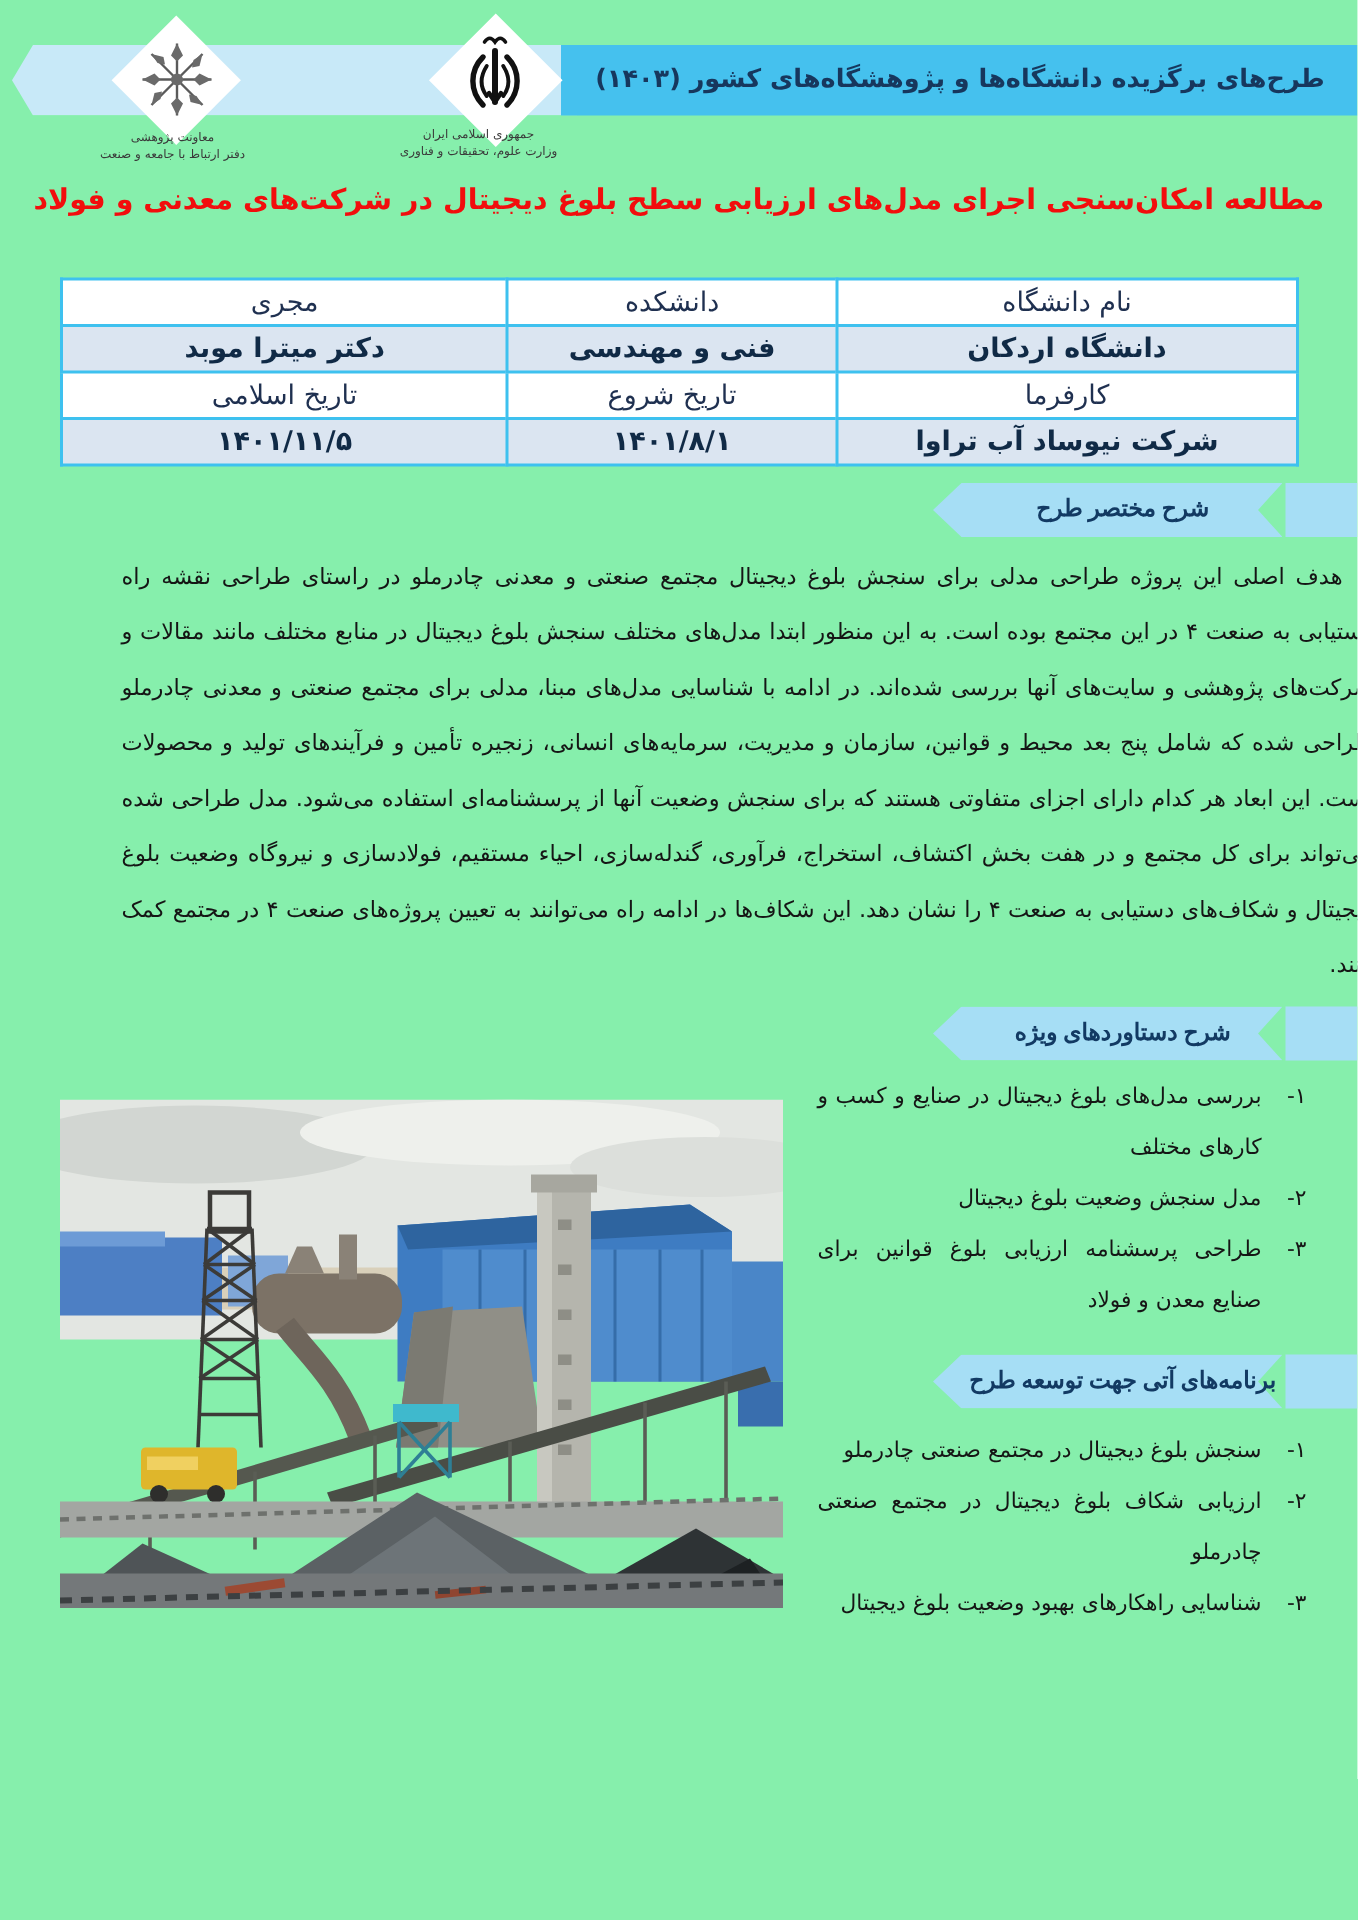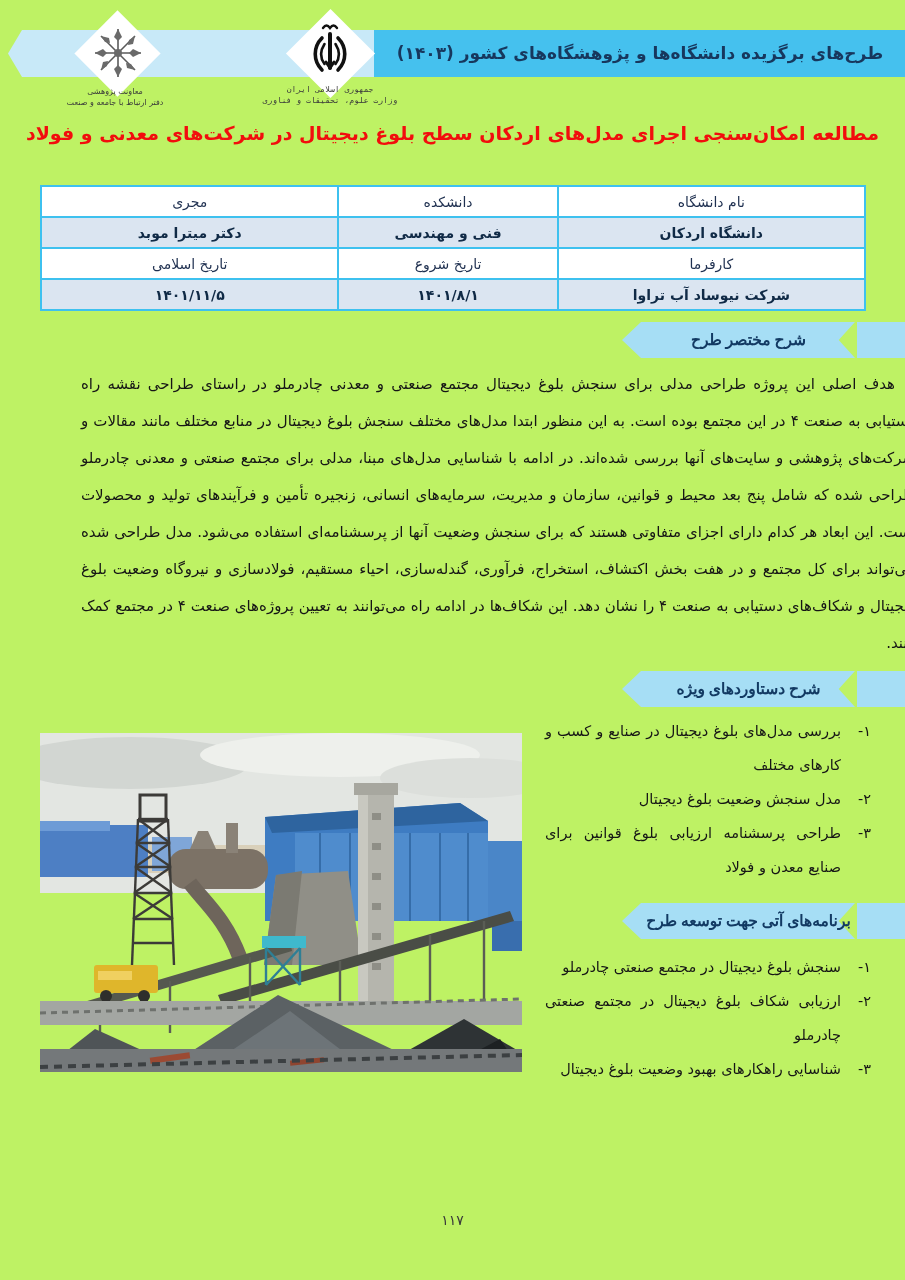--- a/index.html
+++ b/index.html
@@ -1,43 +1,43 @@
 <!DOCTYPE html>
 <html lang="fa" dir="rtl"><head>
 <meta charset="utf-8">
 <style>
   html,body{margin:0;padding:0;background:#fff;}
-  .page{position:relative;width:905px;height:1280px;background:#bef264;overflow:hidden;
+  .page{position:relative;width:905px;height:1280px;background:#86efac;overflow:hidden;
         font-family:"DejaVu Sans",sans-serif;direction:rtl;}
 
   
   .band-pale{position:absolute;top:30px;left:8px;width:377px;height:47px;background:#c8e9f8;
              clip-path:polygon(0 50%,14px 0,100% 0,100% 100%,14px 100%);}
   .band-bright{position:absolute;top:30px;left:374px;width:531px;height:47px;background:#45c1ee;}
   .logo-diamond{position:absolute;background:#fff;transform:rotate(45deg);}
   .diamond-star{top:23px;left:87px;width:61px;height:61px;}
   .diamond-emblem{top:22px;left:299px;width:63px;height:63px;}
   .banner-title{position:absolute;top:30px;left:390px;width:500px;height:47px;line-height:47px;
                 text-align:center;font-size:17px;font-weight:700;color:#17375d;}
   .logo-caption{position:absolute;text-align:center;font-size:8px;color:#3a3a3a;line-height:11px;}
   .cap-left{top:86px;left:45px;width:140px;}
-  .cap-center{top:84px;left:255px;width:150px;font-family:Liberation Mono, monospace;}
+  .cap-center{top:84px;left:244px;width:150px;}
   .logo-svg{position:absolute;}
   .star-svg{top:26px;left:92px;}
   .emblem-svg{top:20px;left:303px;}
 
   
   .main-title{position:absolute;top:122px;left:0;width:100%;text-align:center;
               font-size:19px;font-weight:700;color:#f20d0d;}
 
   
   .info-table{position:absolute;top:185px;left:40px;width:826px;border-collapse:collapse;
               table-layout:fixed;direction:rtl;}
   .info-table td{border:2px solid #3ec1ef;height:27px;text-align:center;vertical-align:middle;
-                 font-size:14px;color:#17375d;padding:1px 4px;}
+                 font-size:18px;color:#17375d;padding:1px 4px;}
   .row-label td{background:#ffffff;font-weight:400;color:#1f3050;}
   .row-value td{background:#dbe5f1;font-weight:700;color:#102a46;}
 
   
   .ribbon{position:absolute;left:622px;width:283px;height:36px;}
   .ribbon .rb-body{position:absolute;left:0;top:0;width:233px;height:36px;background:#a6def5;
       clip-path:polygon(0 50%,19px 0,100% 0,93% 50%,100% 100%,19px 100%);}
   .ribbon .rb-tail{position:absolute;left:235px;top:0;width:48px;height:36px;background:#a6def5;}
   .ribbon .rb-text{position:absolute;left:20px;top:0;width:213px;height:36px;line-height:36px;
       text-align:center;font-size:15.5px;font-weight:700;color:#123a63;font-family:Liberation Serif, serif;}
@@ -108,21 +108,21 @@
 
   <div class="logo-caption cap-left">
     <div>معاونت پژوهشی</div>
     <div>دفتر ارتباط با جامعه و صنعت</div>
   </div>
   <div class="logo-caption cap-center">
     <div>جمهوری اسلامی ایران</div>
     <div>وزارت علوم، تحقیقات و فناوری</div>
   </div>
 
-  <div class="main-title">مطالعه امکان‌سنجی اجرای مدل‌های اردکان سطح بلوغ دیجیتال در شرکت‌های معدنی و فولاد</div>
+  <div class="main-title">مطالعه امکان‌سنجی اجرای مدل‌های ارزیابی سطح بلوغ دیجیتال در شرکت‌های معدنی و فولاد</div>
 
   <table class="info-table">
     <colgroup>
         <col style="width:37.3%">
         <col style="width:26.6%">
         <col style="width:36.1%">
       </colgroup>
     <tbody>
         <tr class="row-label">
       <td>نام دانشگاه</td>
@@ -296,15 +296,14 @@
     <div class="li-row">
       <span class="li-marker">۲-</span>
       <span class="li-text">ارزیابی شکاف بلوغ دیجیتال در مجتمع صنعتی چادرملو</span>
     </div>
     <div class="li-row">
       <span class="li-marker">۳-</span>
       <span class="li-text">شناسایی راهکارهای بهبود وضعیت بلوغ دیجیتال</span>
     </div>
   </div>
 
-  <div class="page-number">۱۱۷</div>
 
 </div>
 
 </body></html>

